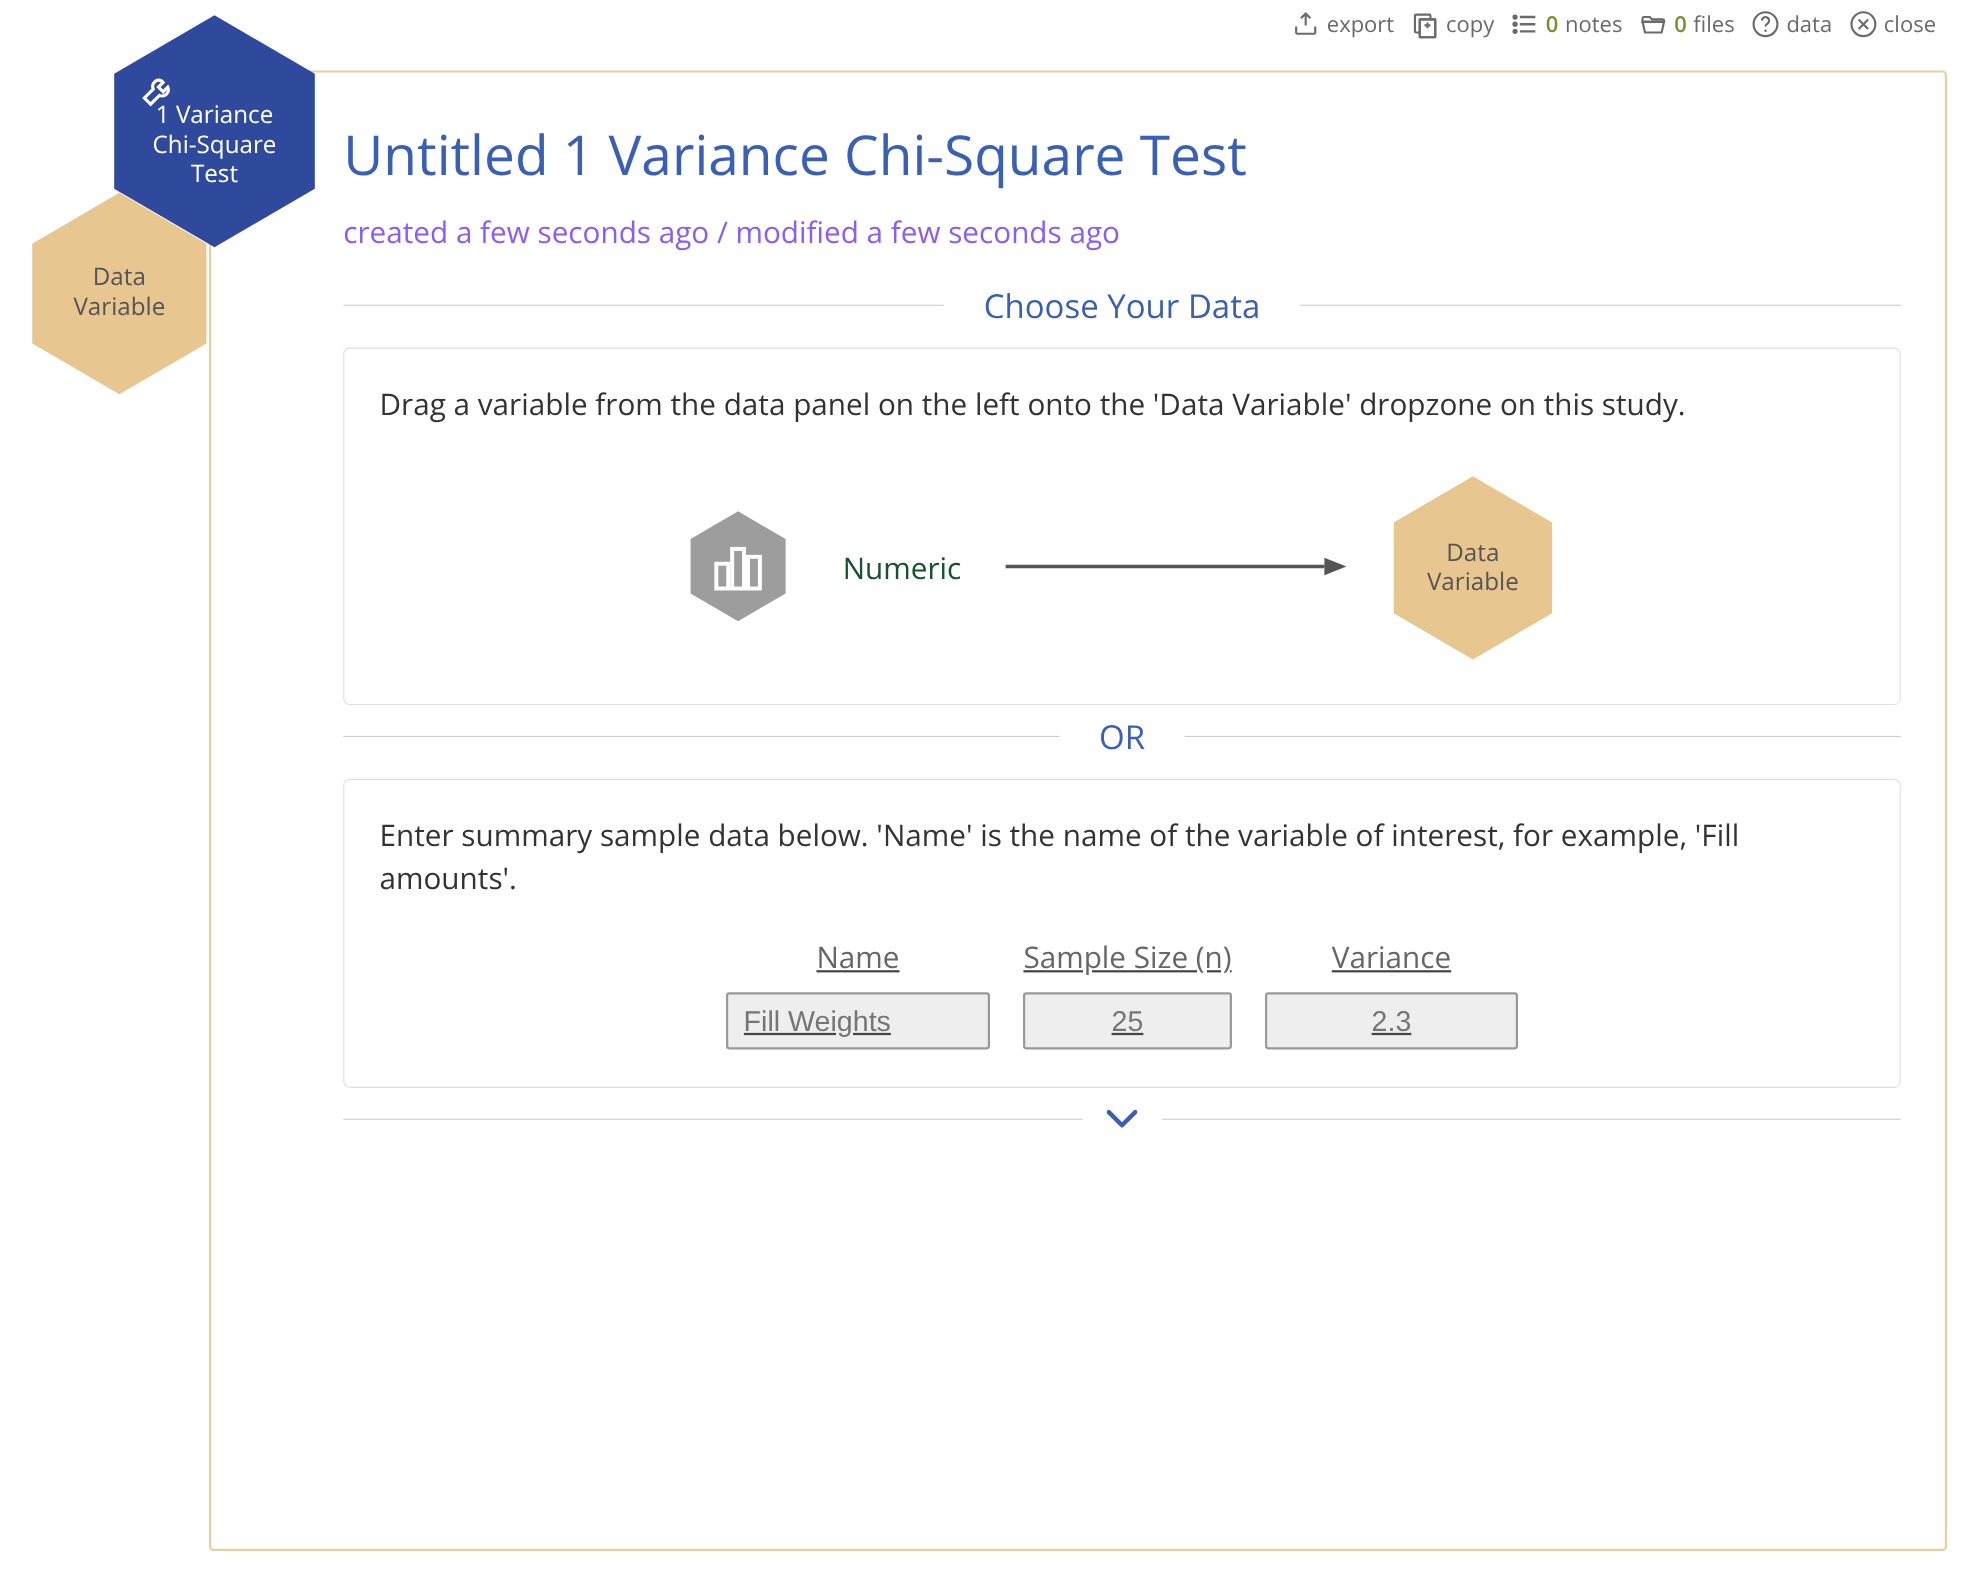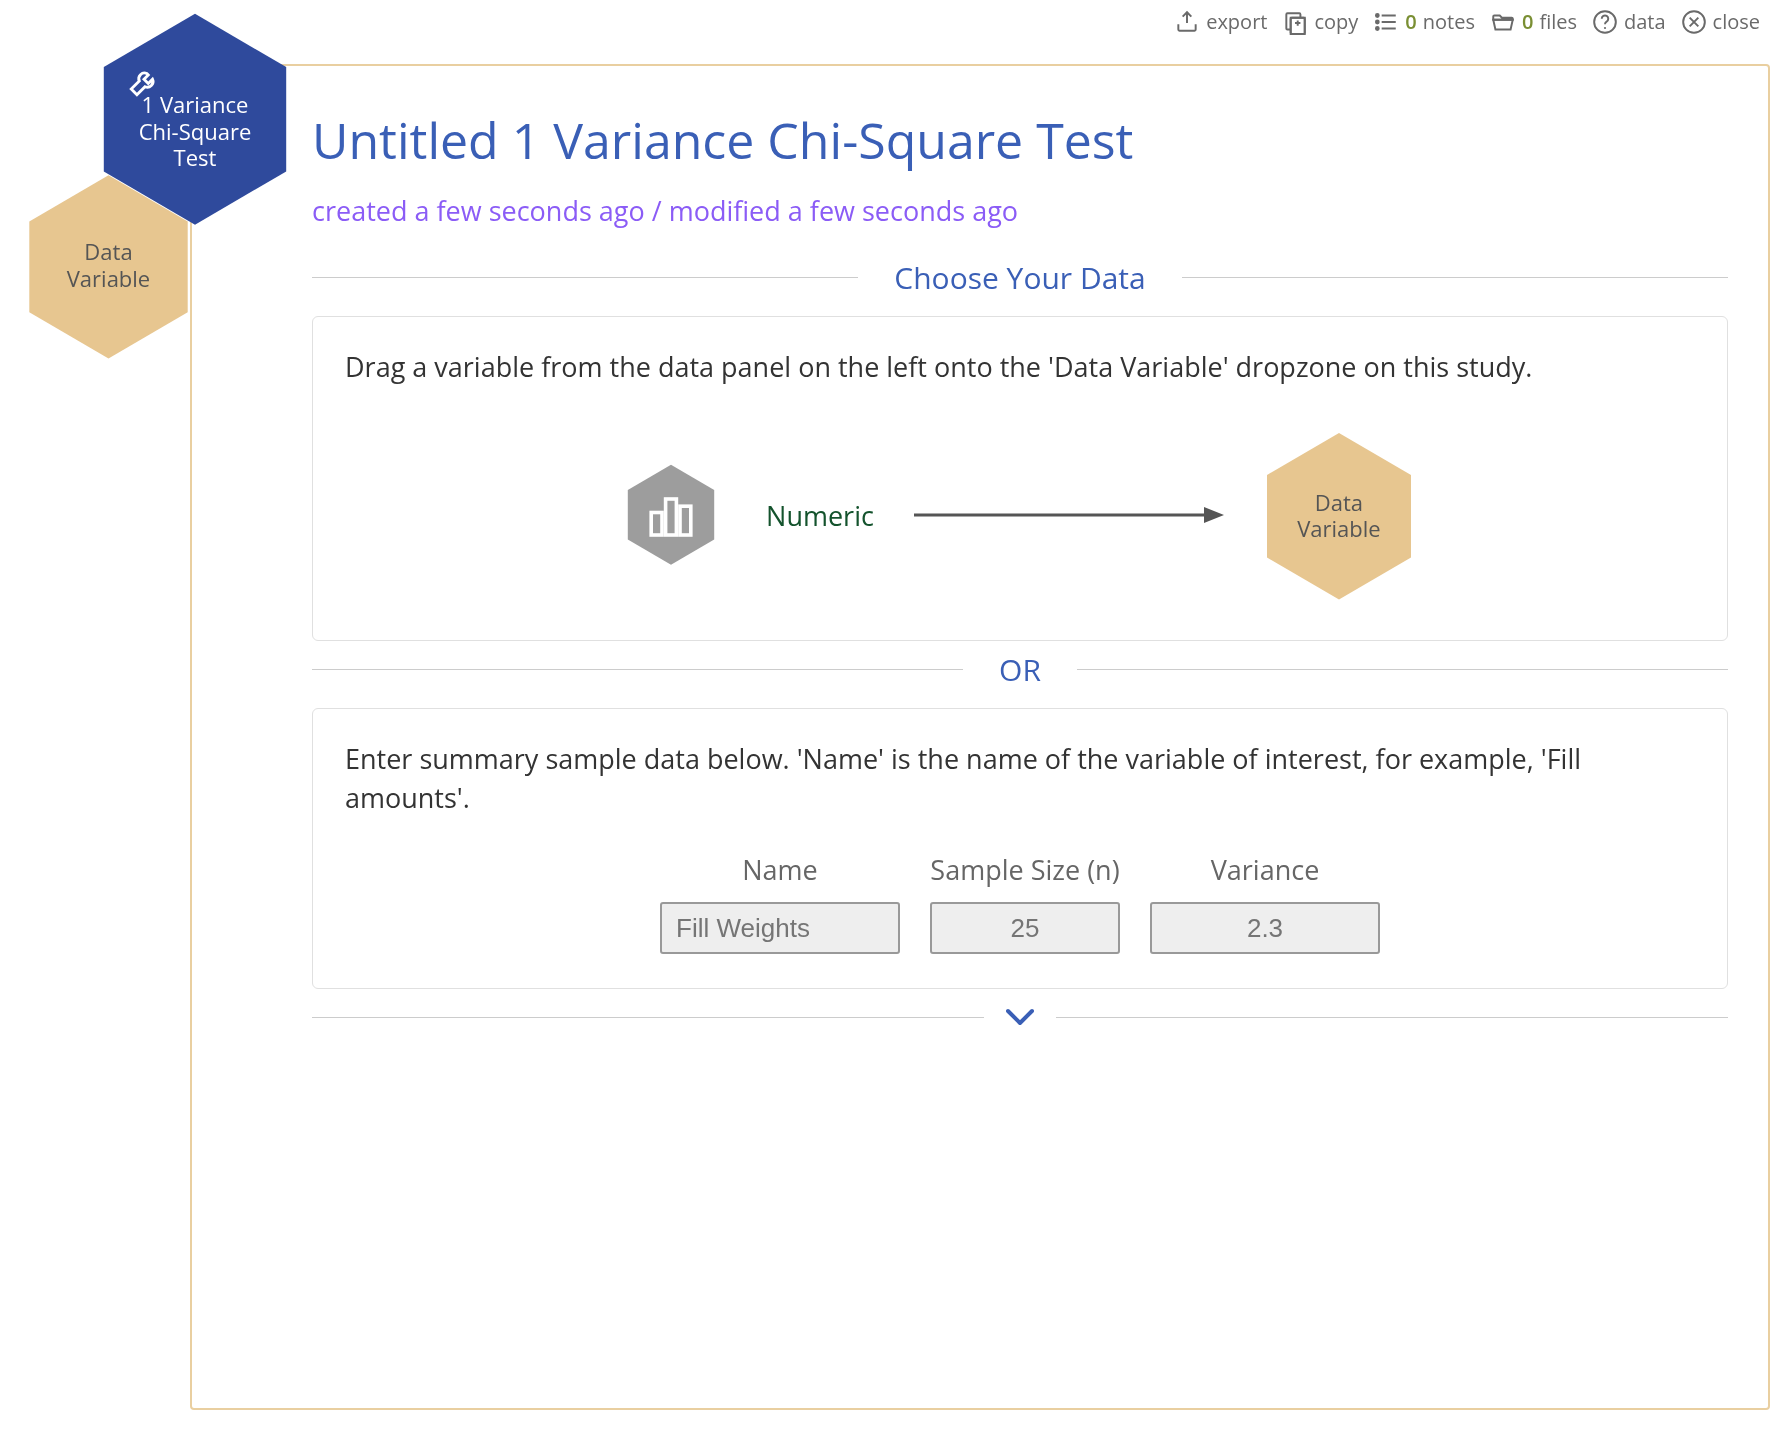--- a/index.html
+++ b/index.html
@@ -116,21 +116,21 @@
     }
     .dv-hex svg { position:absolute; inset:0; }
     .dv-hex span { position:relative; z-index:1; padding: 0 10px; }
     
     .form-row {
       display: flex;
       justify-content: center;
       gap: 30px;
       margin-top: 6px;
     }
-    .form-col { display: flex; flex-direction: column; align-items: center; }
+    .form-col { display: flex; flex-direction: column; align-items: center; text-decoration: underline; }
     .form-head { font-size: 27px; color: #666; margin-bottom: 14px; font-weight: 500; }
     .form-input {
       height: 52px;
       border: 2px solid #999;
       background: #eee;
       border-radius: 3px;
       font-size: 26px;
       color: #666;
       padding: 0 16px;
       text-align: center;

